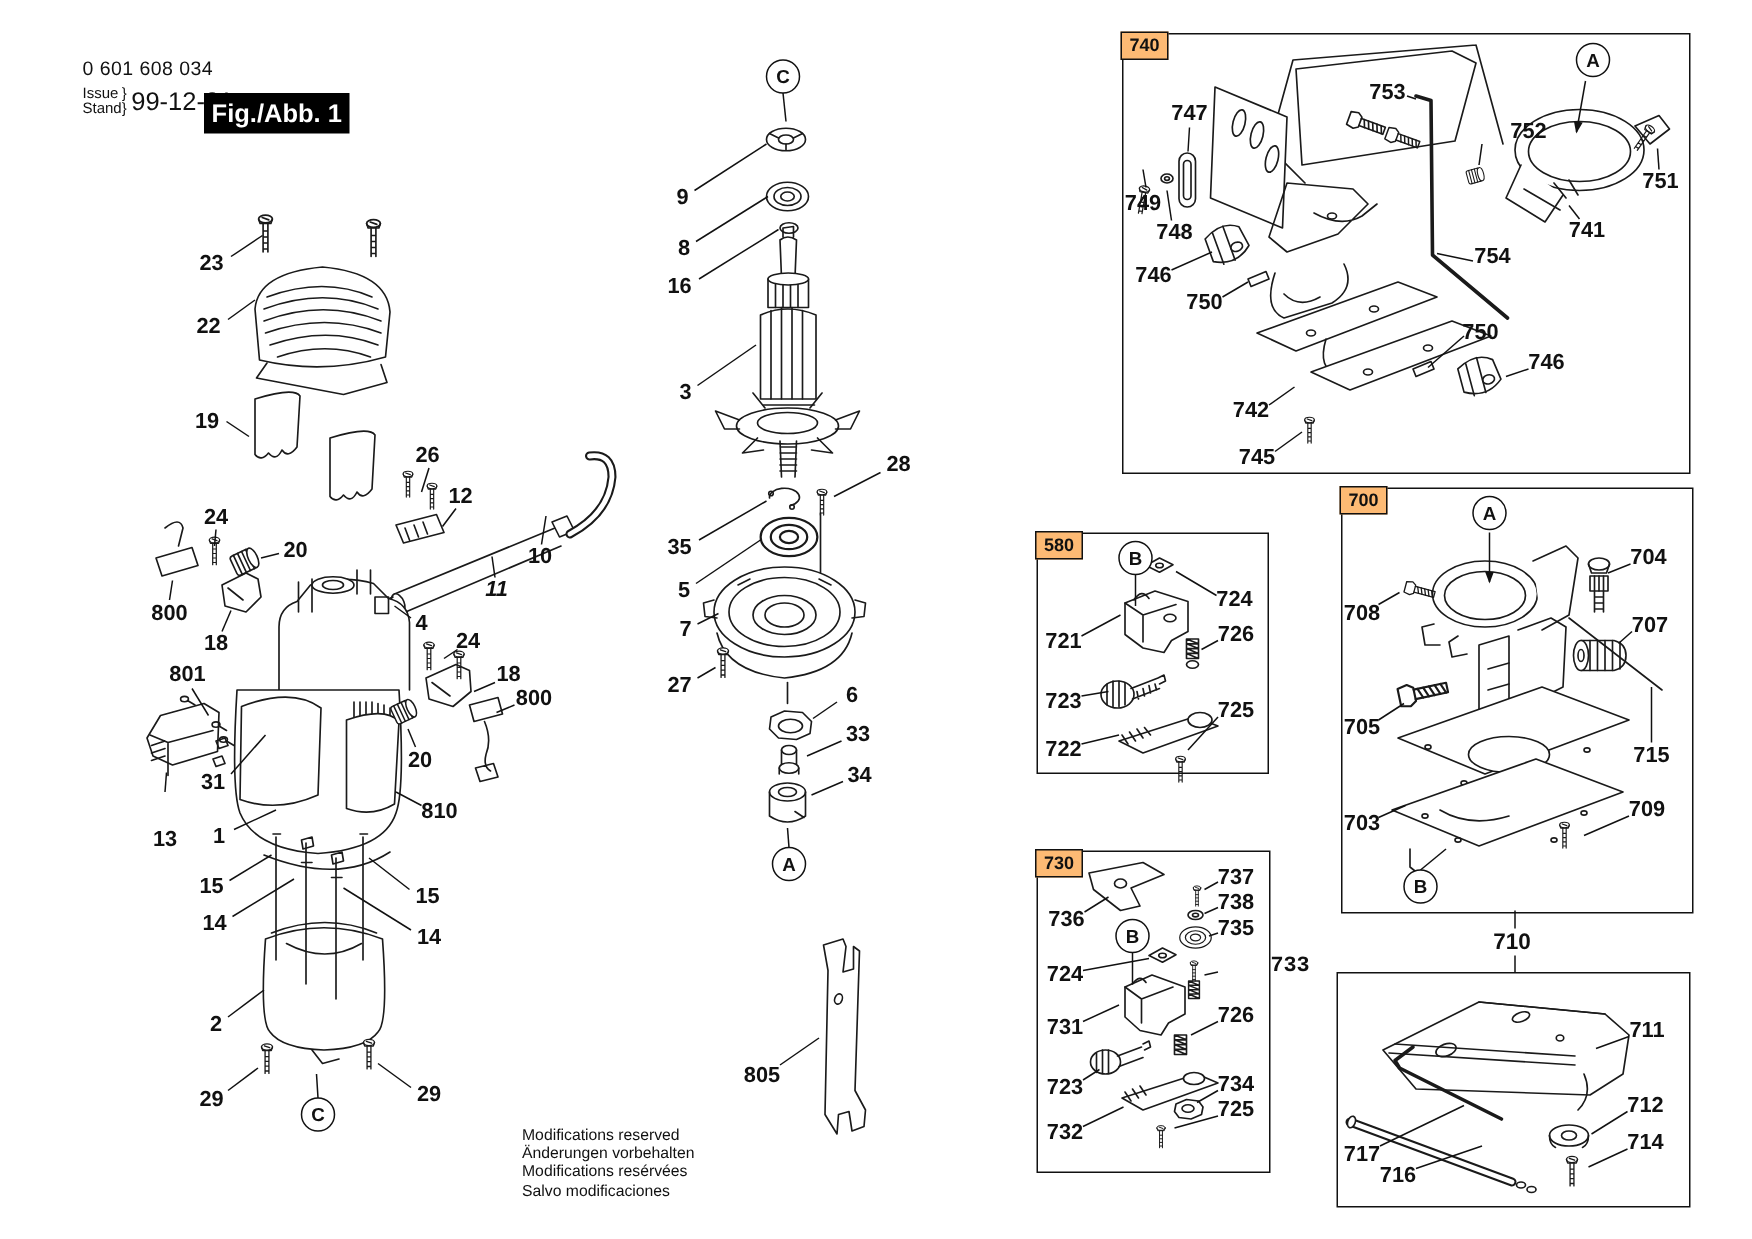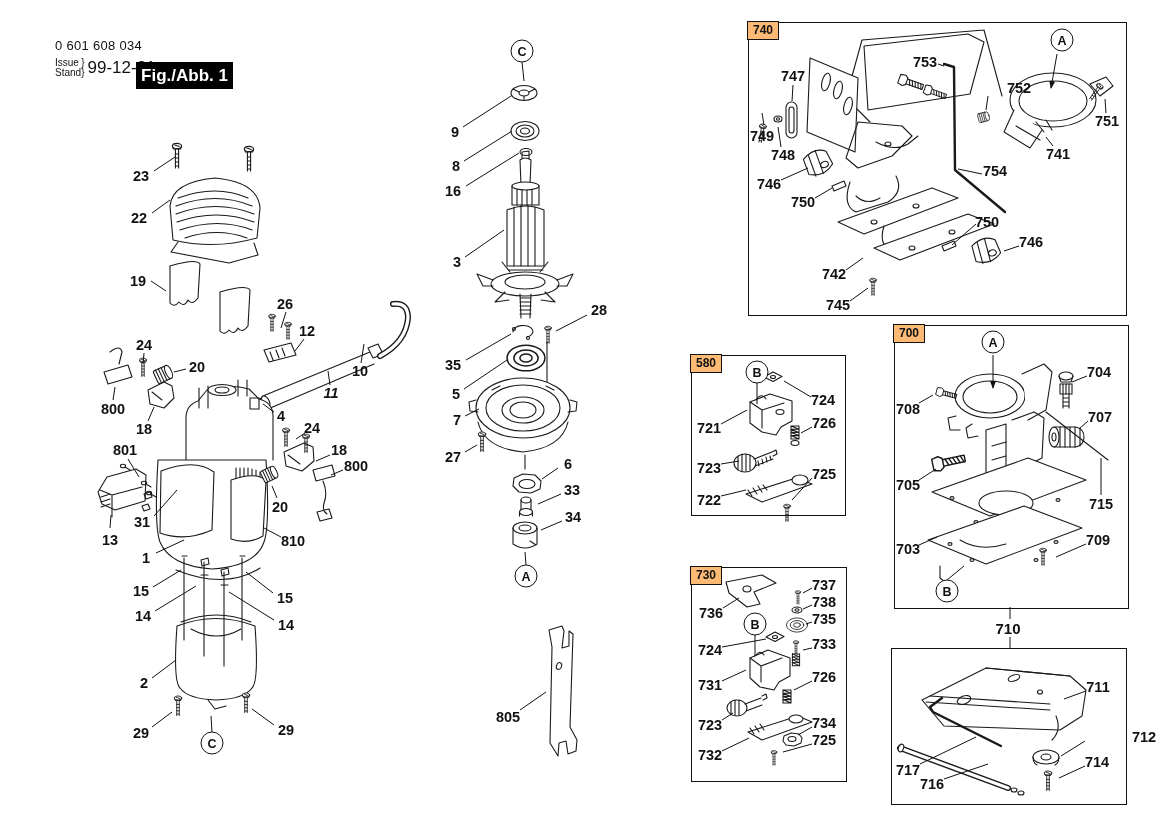--- a/index.html
+++ b/index.html
@@ -444,20 +444,26 @@
       <line x1="522" y1="62" x2="524" y2="81" stroke="#111" stroke-width="1"></line>
       <line x1="526" y1="565" x2="525" y2="552" stroke="#111" stroke-width="1"></line>
       <line x1="212" y1="732" x2="211" y2="716" stroke="#111" stroke-width="1"></line>
       <line x1="757" y1="383" x2="757" y2="404" stroke="#111" stroke-width="1"></line>
       <line x1="755" y1="635" x2="755" y2="656" stroke="#111" stroke-width="1"></line>
       <line x1="947" y1="580" x2="964" y2="566" stroke="#111" stroke-width="1"></line>
       <line x1="1010" y1="607" x2="1010" y2="619" stroke="#111" stroke-width="1"></line>
       <line x1="1010" y1="637" x2="1010" y2="648" stroke="#111" stroke-width="1"></line>
     </svg>
 
+  <div id="foot">
+    <div>Modifications reserved</div>
+    <div>Änderungen vorbehalten</div>
+    <div>Modifications resérvées</div>
+    <div>Salvo modificaciones</div>
+  </div>
 
 <div class="subbox" style="left: 748px; top: 22px; width: 377px; height: 292px;"></div>
     <div class="cornerlbl" style="left: 747px; top: 21px;">740</div>
     <div class="subbox" style="left: 691px; top: 355px; width: 153px; height: 159px;"></div>
     <div class="cornerlbl" style="left: 690px; top: 354px;">580</div>
     <div class="subbox" style="left: 894px; top: 325px; width: 233px; height: 282px;"></div>
     <div class="cornerlbl" style="left: 893px; top: 324px;">700</div>
     <div class="subbox" style="left: 691px; top: 567px; width: 154px; height: 213px;"></div>
     <div class="cornerlbl" style="left: 690px; top: 566px;">730</div>
     <div class="subbox" style="left: 891px; top: 648px; width: 234px; height: 155px;"></div>
@@ -472,21 +478,21 @@
     <span class="callout" style="left: 144px; top: 345px;">24</span>
     <span class="callout" style="left: 197px; top: 367px;">20</span>
     <span class="callout" style="left: 113px; top: 409px;">800</span>
     <span class="callout" style="left: 144px; top: 429px;">18</span>
     <span class="callout" style="left: 281px; top: 416px;">4</span>
     <span class="callout" style="left: 312px; top: 428px;">24</span>
     <span class="callout" style="left: 339px; top: 450px;">18</span>
     <span class="callout" style="left: 356px; top: 466px;">800</span>
     <span class="callout" style="left: 125px; top: 450px;">801</span>
     <span class="callout" style="left: 280px; top: 507px;">20</span>
-    <span class="callout" style="left: 110px; top: 540px;">13</span>
+    <span class="callout" style="left: 110px; top: 560px;">13</span>
     <span class="callout" style="left: 142px; top: 522px;">31</span>
     <span class="callout" style="left: 293px; top: 541px;">810</span>
     <span class="callout" style="left: 146px; top: 558px;">1</span>
     <span class="callout" style="left: 141px; top: 591px;">15</span>
     <span class="callout" style="left: 143px; top: 616px;">14</span>
     <span class="callout" style="left: 285px; top: 598px;">15</span>
     <span class="callout" style="left: 286px; top: 625px;">14</span>
     <span class="callout" style="left: 144px; top: 683px;">2</span>
     <span class="callout" style="left: 141px; top: 733px;">29</span>
     <span class="callout" style="left: 286px; top: 730px;">29</span>
@@ -518,36 +524,36 @@
     <span class="callout" style="left: 834px; top: 274px;">742</span>
     <span class="callout" style="left: 838px; top: 305px;">745</span>
     <span class="callout" style="left: 908px; top: 409px;">708</span>
     <span class="callout" style="left: 1099px; top: 372px;">704</span>
     <span class="callout" style="left: 1100px; top: 417px;">707</span>
     <span class="callout" style="left: 908px; top: 485px;">705</span>
     <span class="callout" style="left: 1101px; top: 504px;">715</span>
     <span class="callout" style="left: 908px; top: 549px;">703</span>
     <span class="callout" style="left: 1098px; top: 540px;">709</span>
     <span class="callout" style="left: 1098px; top: 687px;">711</span>
-    <span class="callout" style="left: 1144px; top: 737px;">712</span>
+    <span class="callout" style="left: 1097px; top: 737px;">712</span>
     <span class="callout" style="left: 1097px; top: 762px;">714</span>
     <span class="callout" style="left: 908px; top: 770px;">717</span>
     <span class="callout" style="left: 932px; top: 784px;">716</span>
     <span class="callout" style="left: 823px; top: 400px;">724</span>
     <span class="callout" style="left: 709px; top: 428px;">721</span>
     <span class="callout" style="left: 824px; top: 423px;">726</span>
     <span class="callout" style="left: 709px; top: 468px;">723</span>
     <span class="callout" style="left: 824px; top: 474px;">725</span>
     <span class="callout" style="left: 709px; top: 500px; text-align: right;">722</span>
     <span class="callout" style="left: 711px; top: 613px;">736</span>
     <span class="callout" style="left: 824px; top: 585px;">737</span>
     <span class="callout" style="left: 824px; top: 602px;">738</span>
     <span class="callout" style="left: 824px; top: 619px;">735</span>
     <span class="callout" style="left: 710px; top: 650px;">724</span>
-    <span class="callout" style="left: 824px; top: 644px;">733</span>
+    <span class="callout" style="left: 860px; top: 644px; font-family: Liberation Mono, monospace;">733</span>
     <span class="callout" style="left: 710px; top: 685px;">731</span>
     <span class="callout" style="left: 824px; top: 677px;">726</span>
     <span class="callout" style="left: 710px; top: 725px;">723</span>
     <span class="callout" style="left: 824px; top: 723px;">734</span>
     <span class="callout" style="left: 824px; top: 740px;">725</span>
     <span class="callout" style="left: 710px; top: 755px;">732</span>
     <div class="refcirc" style="left: 522px; top: 51px;">C</div>
     <div class="refcirc" style="left: 526px; top: 576px;">A</div>
     <div class="refcirc" style="left: 212px; top: 743px;">C</div>
     <div class="refcirc" style="left: 1062px; top: 40px;">A</div>

